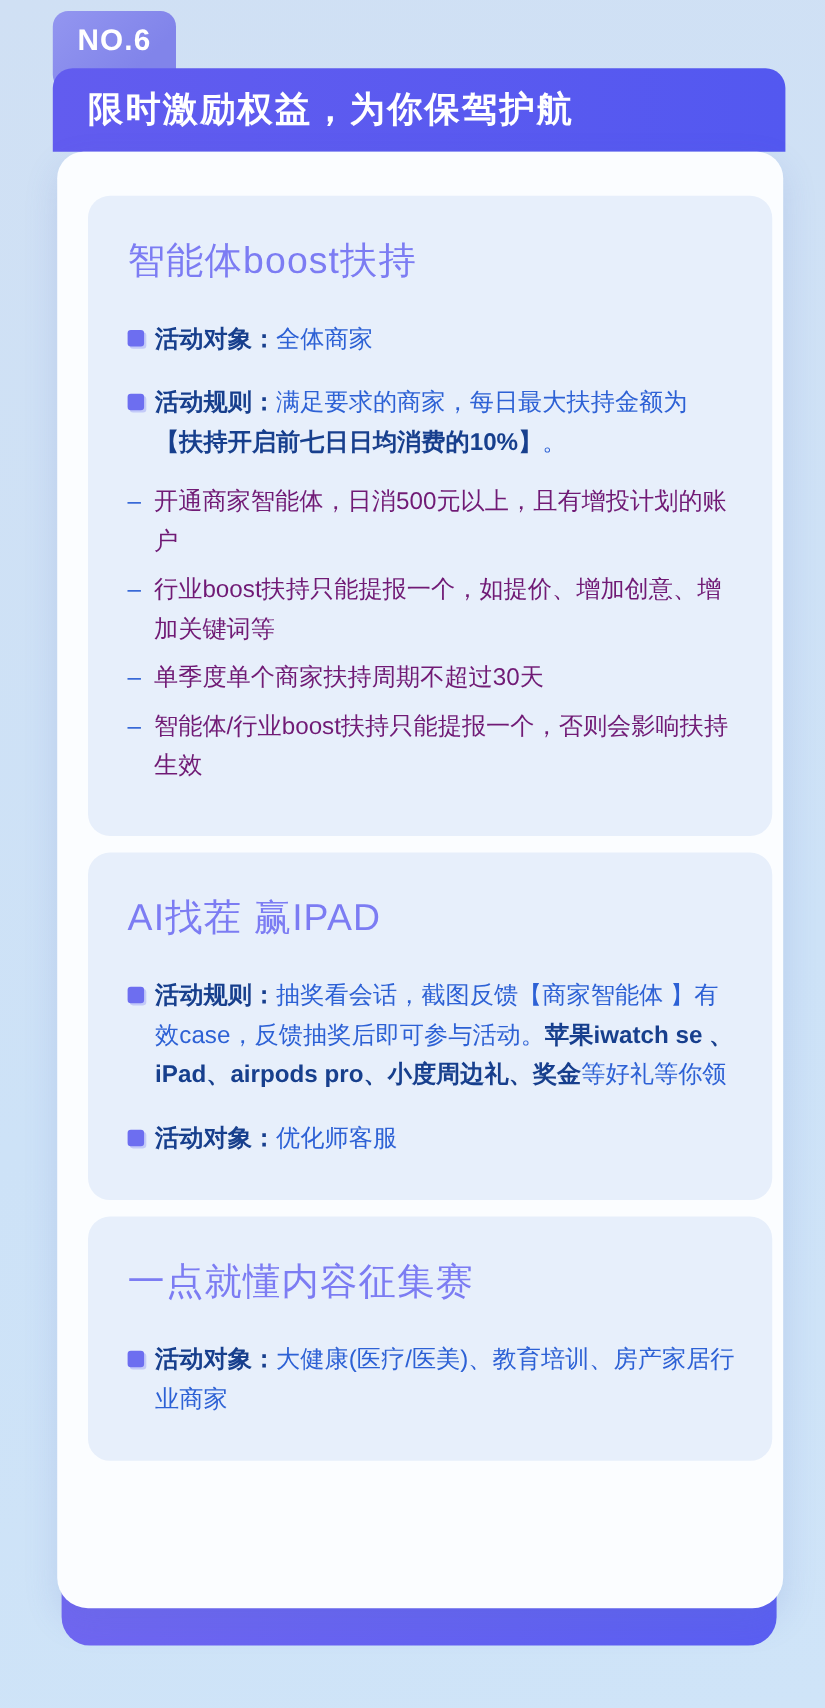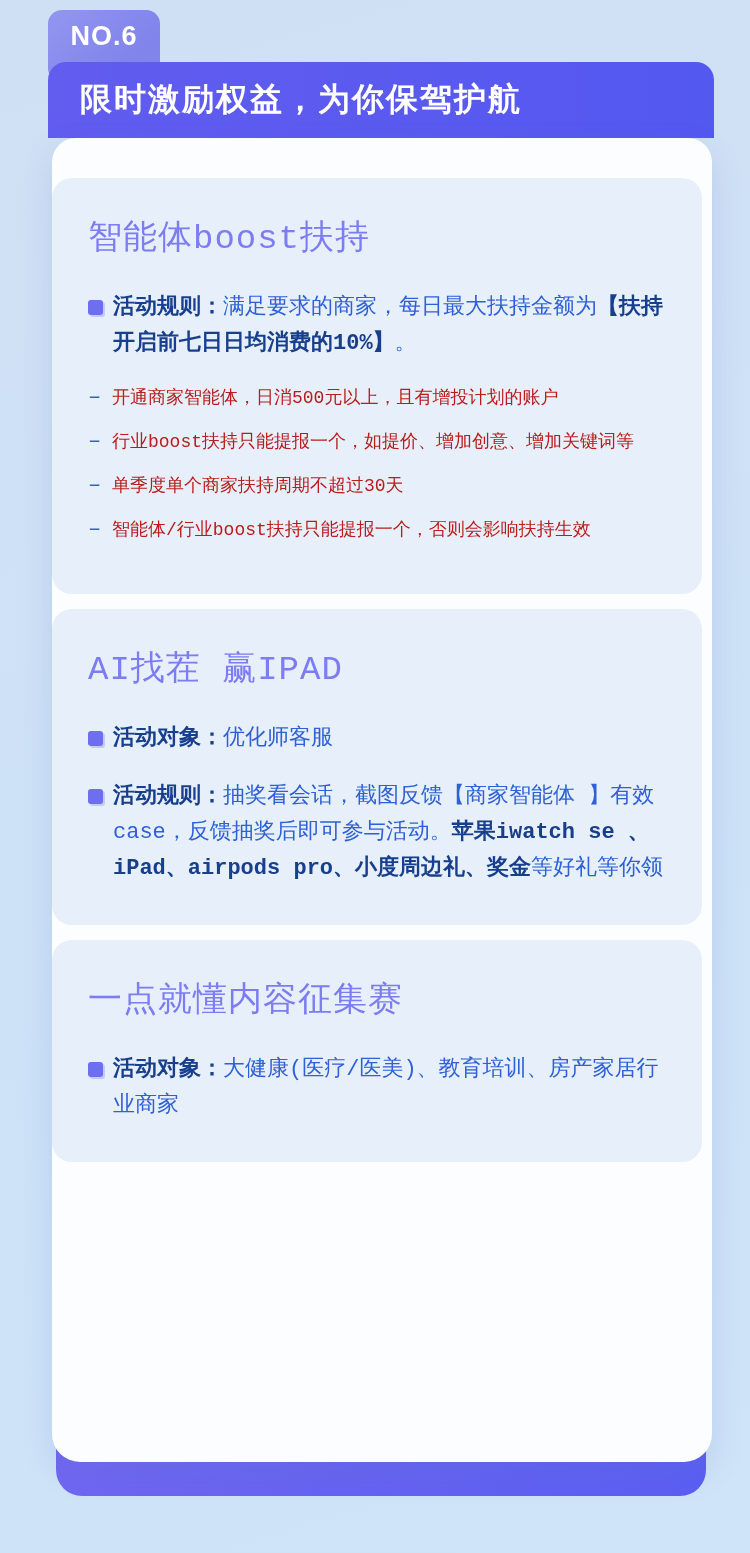--- a/index.html
+++ b/index.html
@@ -49,23 +49,22 @@
     z-index:1;
   }
   
   .white-card {
     position:absolute; left:52px; top:138px;
     width:660px; height:1324px;
     background:#fbfdff;
     border-radius:24px 24px 28px 28px;
     z-index:3;
     box-sizing:border-box;
-    padding:40px 10px 0 0;
+    padding:40px 10px 0 28px;
     box-shadow:0 12px 30px rgba(96,118,200,0.18);
-    font-family:Liberation Mono, monospace;
   }
   .panel {
     background:#e7effb;
     border-radius:20px;
     margin:0 0 15px 0;
     padding:36px 34px 38px 36px;
   }
   .panel-title {
     margin:0 0 30px 0;
     font-size:34px; font-weight:500;
@@ -86,21 +85,21 @@
     box-shadow:2px 2px 0 rgba(165,172,246,0.55);
   }
   .item p { margin:0; font-size:22px; line-height:36px; color:#2d61d5; }
   .item b, .lbl { font-weight:bold; color:#173f8d; }
   .dash-list { margin-top:-4px; }
   .dash-item { display:flex; align-items:flex-start; margin:0 0 8px 0; }
   .dash-item .dash {
     flex:none; width:24px;
     font-size:22px; line-height:36px; color:#2d61d5;
   }
-  .dash-item p { margin:0; font-size:18px; line-height:36px; color:#b91c1c; }
+  .dash-item p { margin:0; font-size:22px; line-height:36px; color:#701a75; }
 </style>
 </head>
 <body>
 
 <div class="page">
 
   <div class="badge">
     <span>NO.6</span>
   </div>
 
@@ -108,20 +107,24 @@
     <h1>限时激励权益，为你保驾护航</h1>
   </div>
 
   <div class="bottom-bar"></div>
 
   <div class="white-card">
 
     <section class="panel">
       <h2 class="panel-title">智能体boost扶持</h2>
 
+      <div class="item">
+        <span class="sq"></span>
+        <p><b>活动对象：</b><span>全体商家</span></p>
+      </div>
 
       <div class="item">
         <span class="sq"></span>
         <p><b>活动规则：</b><span>满足要求的商家，每日最大扶持金额为</span><b>【扶持开启前七日日均消费的10%】</b><span>。</span></p>
       </div>
 
 
       <div class="dash-list">
         <div class="dash-item">
           <span class="dash">–</span>
@@ -140,26 +143,26 @@
           <p>智能体/行业boost扶持只能提报一个，否则会影响扶持生效</p>
         </div>
       </div>
     </section>
 
     <section class="panel">
       <h2 class="panel-title">AI找茬 赢IPAD</h2>
 
       <div class="item">
         <span class="sq"></span>
-        <p><b>活动对象：</b><span>优化师客服</span></p>
+        <p><b>活动规则：</b><span>抽奖看会话，截图反馈【商家智能体 】有效case，反馈抽奖后即可参与活动。</span><b>苹果iwatch se 、iPad、airpods pro、小度周边礼、奖金</b><span>等好礼等你领</span></p>
       </div>
 
       <div class="item">
         <span class="sq"></span>
-        <p><b>活动规则：</b><span>抽奖看会话，截图反馈【商家智能体 】有效case，反馈抽奖后即可参与活动。</span><b>苹果iwatch se 、iPad、airpods pro、小度周边礼、奖金</b><span>等好礼等你领</span></p>
+        <p><b>活动对象：</b><span>优化师客服</span></p>
       </div>
     </section>
 
     <section class="panel">
       <h2 class="panel-title">一点就懂内容征集赛</h2>
 
       <div class="item">
         <span class="sq"></span>
         <p><b>活动对象：</b><span>大健康(医疗/医美)、教育培训、房产家居行业商家</span></p>
       </div>

